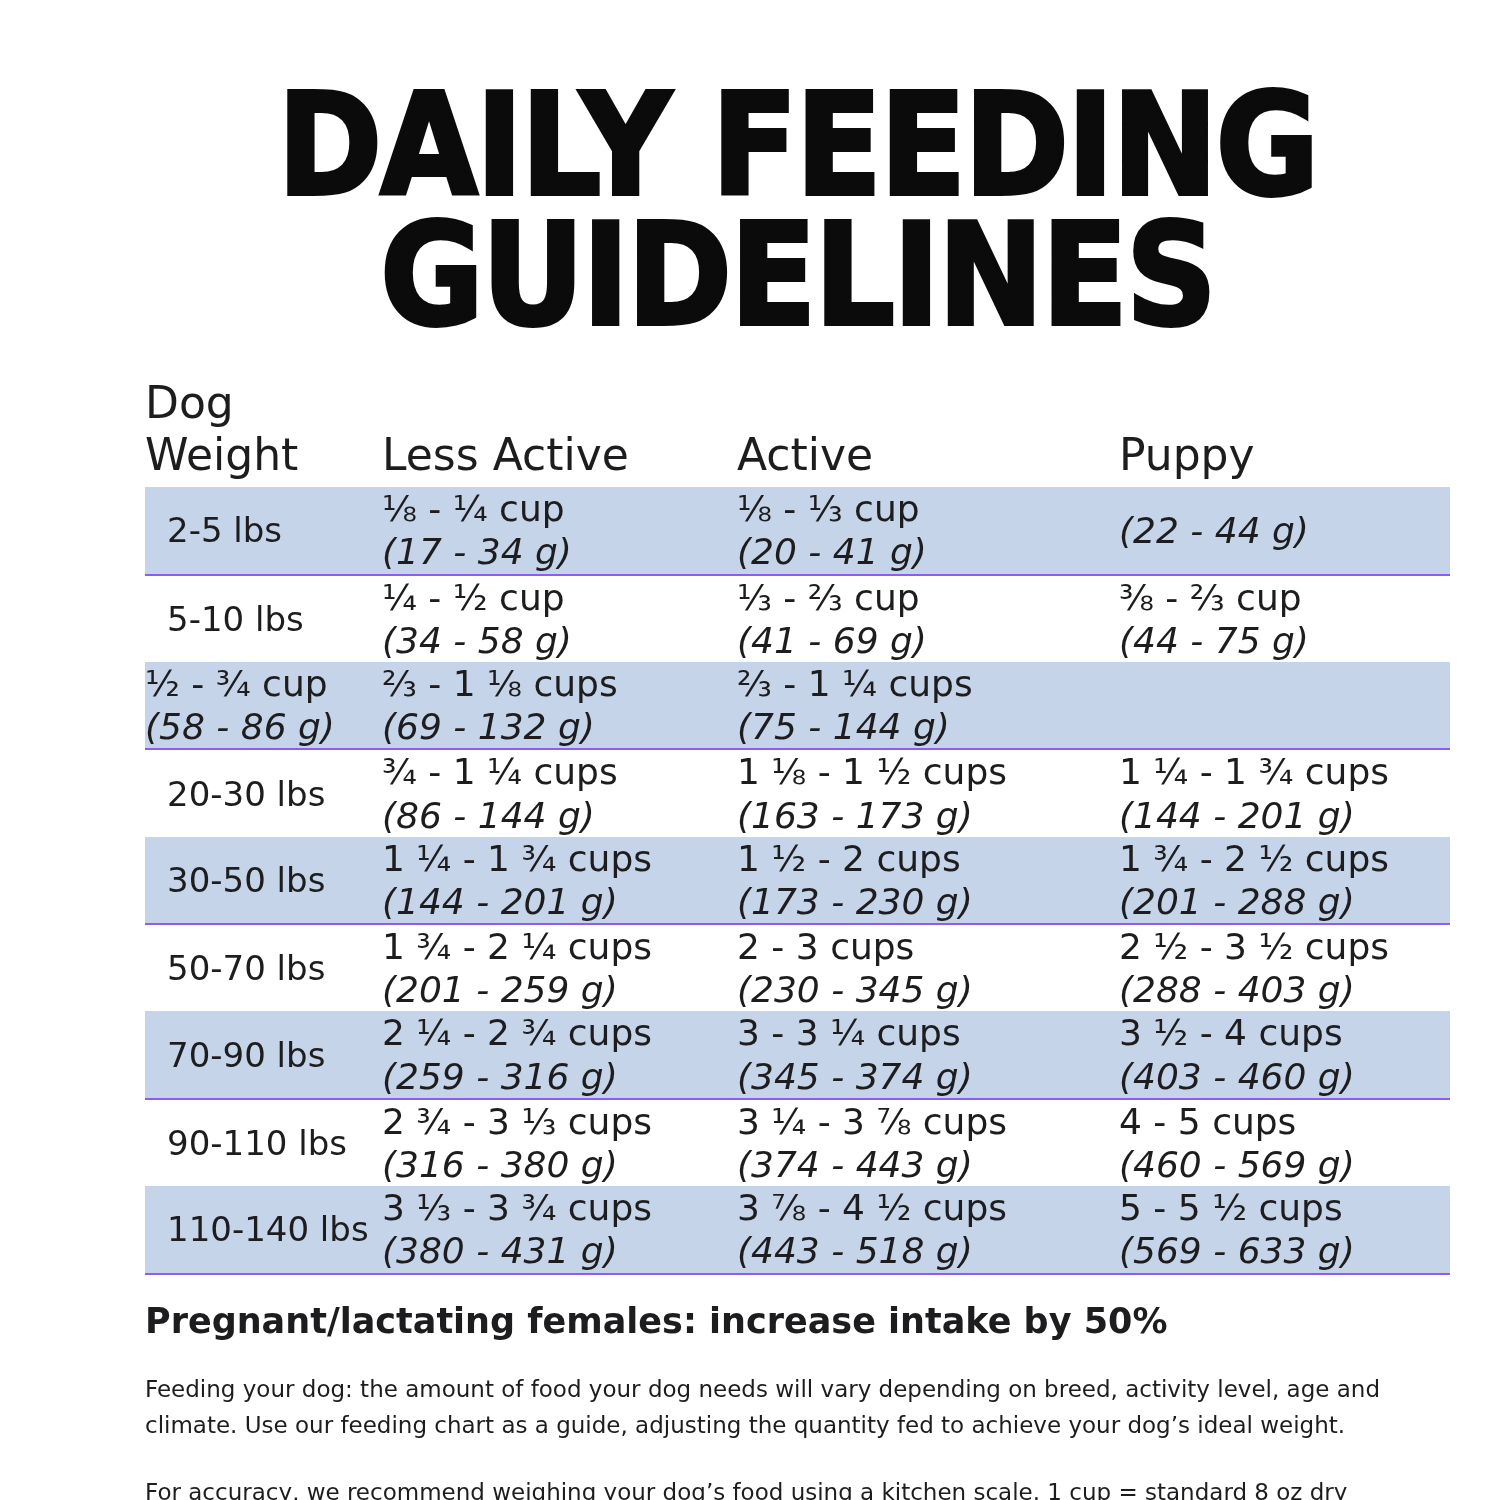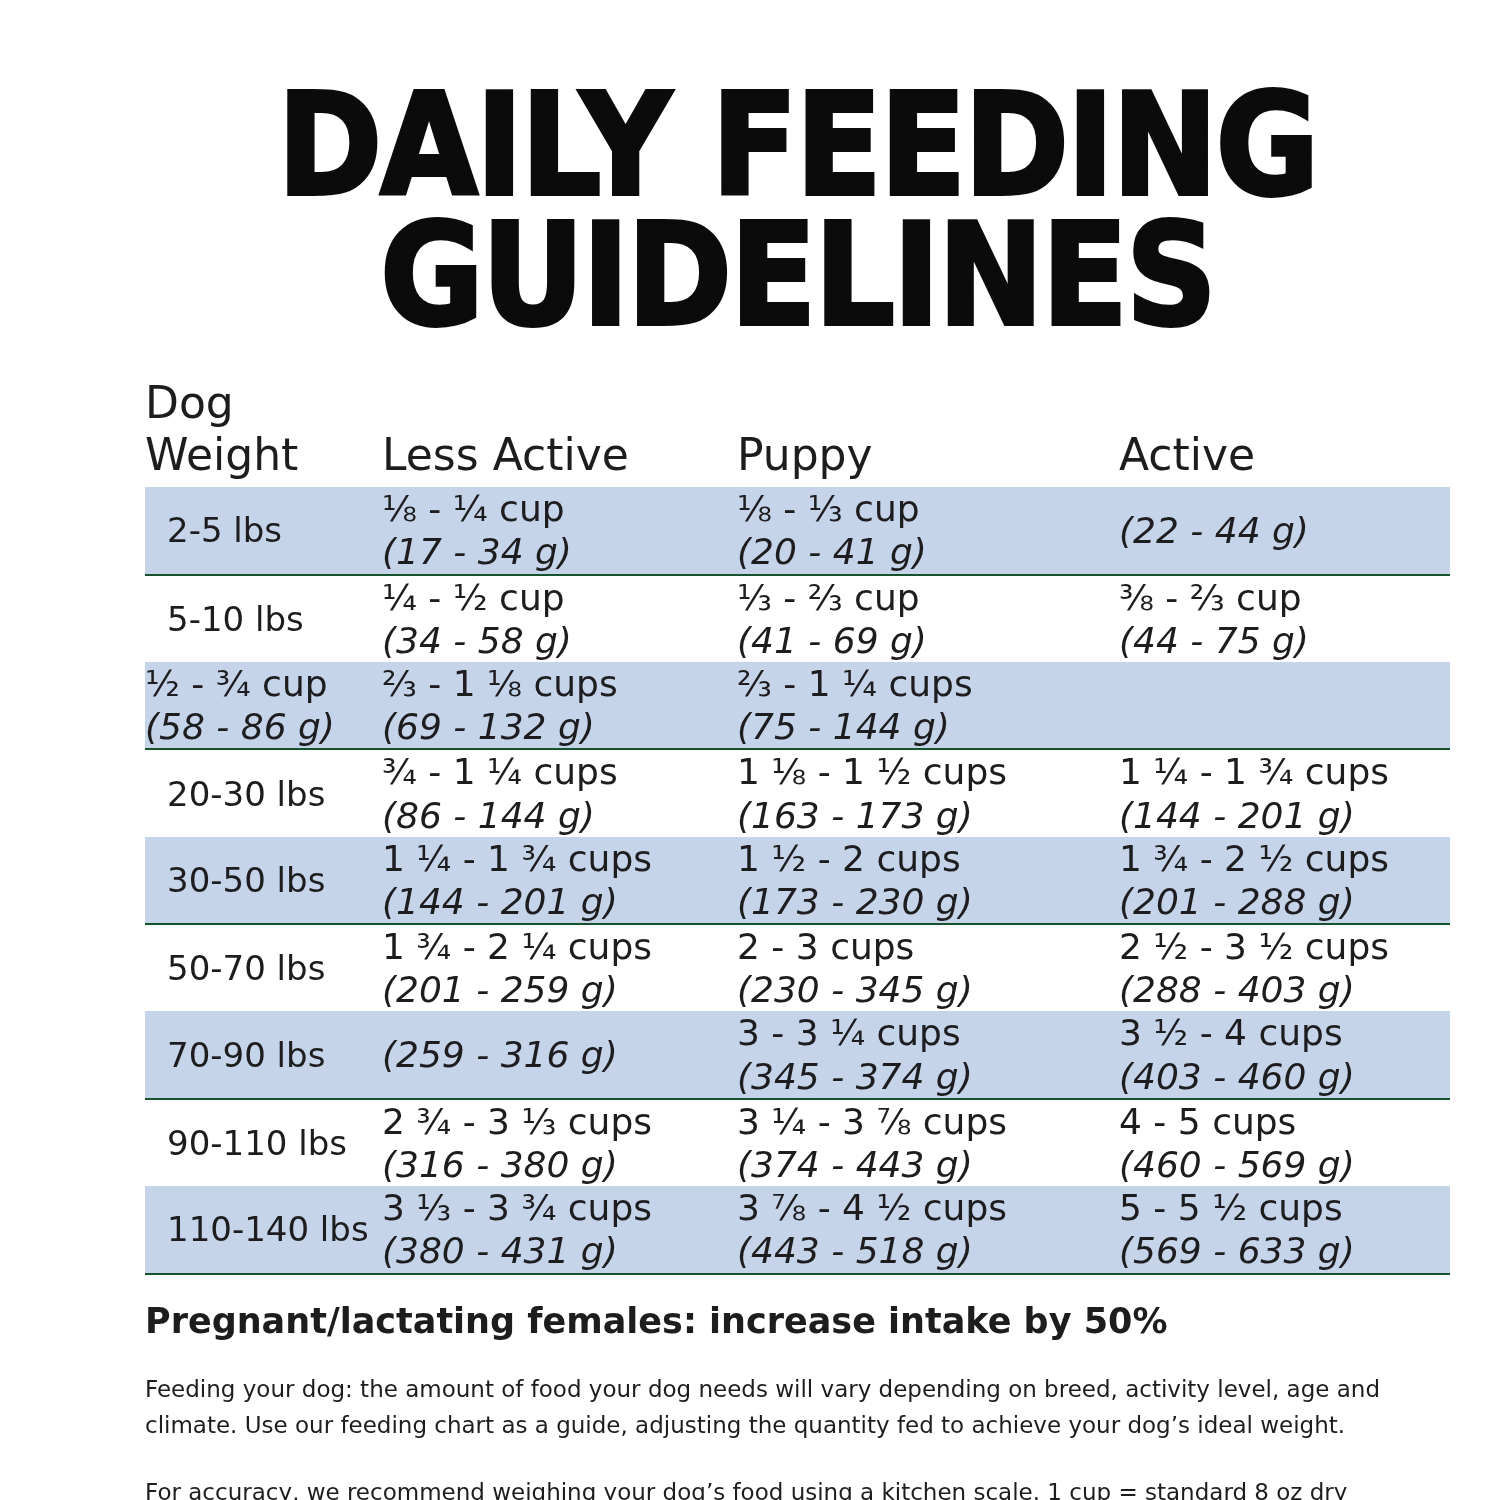--- a/index.html
+++ b/index.html
@@ -10,21 +10,21 @@
 
   .title { text-align:center; font-weight:bold; font-size:140px; line-height:0.93;
            letter-spacing:-2px; margin-top:26px; color:#0b0b0b;
            -webkit-text-stroke:4px #0b0b0b; transform:scaleX(0.90); transform-origin:50% 0; }
   .title .tline { display:block; white-space:nowrap; }
 
   .table { width:1305px; margin-top:36px; }
   .trow { display:grid; grid-template-columns:237px 355px 382px 331px; min-height:85px;
           align-items:center; }
   .trow.header { min-height:0; align-items:end; padding-bottom:6px; }
-  .trow.alt { background:#c5d4e8; border-bottom:2px solid #14532d; }
+  .trow.alt { background:#c5d4e8; border-bottom:2px solid #8b5cf6; }
 
   .hcell { font-size:44px; line-height:1.18; color:#1d1d1f; }
   .cell  { display:flex; flex-direction:column; justify-content:center; }
   .weight{ font-size:34px; padding-left:22px; }
   .cups  { font-size:36px; line-height:1.2; white-space:nowrap; }
   .grams { font-size:36px; line-height:1.2; font-style:italic; white-space:nowrap; }
 
   .note-bold { margin-top:26px; font-size:35px; white-space:nowrap;font-weight:bold; }
   .note { margin-top:30px; font-size:23px; line-height:1.6; }
   .note .nline { display:block; white-space:nowrap; }
@@ -41,22 +41,22 @@
     </h1>
 
     <div class="table">
 
       <div class="trow header">
         <div class="hcell">
           <span style="display:block">Dog</span>
           <span style="display:block">Weight</span>
         </div>
         <div class="hcell">Less Active</div>
+        <div class="hcell">Active</div>
         <div class="hcell">Puppy</div>
-        <div class="hcell">Active</div>
       </div>
 
       <div class="trow alt">
         <div class="cell weight">2-5 lbs</div>
         <div class="cell">
           <span class="cups">⅛ - ¼ cup</span>
           <span class="grams">(17 - 34 g)</span>
         </div>
         <div class="cell">
           <span class="cups">⅛ - ⅓ cup</span>
@@ -142,20 +142,21 @@
         </div>
         <div class="cell">
           <span class="cups">2 ½ - 3 ½ cups</span>
           <span class="grams">(288 - 403 g)</span>
         </div>
       </div>
 
       <div class="trow alt">
         <div class="cell weight">70-90 lbs</div>
         <div class="cell">
+          <span class="cups">2 ¼ - 2 ¾ cups</span>
           <span class="grams">(259 - 316 g)</span>
         </div>
         <div class="cell">
           <span class="cups">3 - 3 ¼ cups</span>
           <span class="grams">(345 - 374 g)</span>
         </div>
         <div class="cell">
           <span class="cups">3 ½ - 4 cups</span>
           <span class="grams">(403 - 460 g)</span>
         </div>

